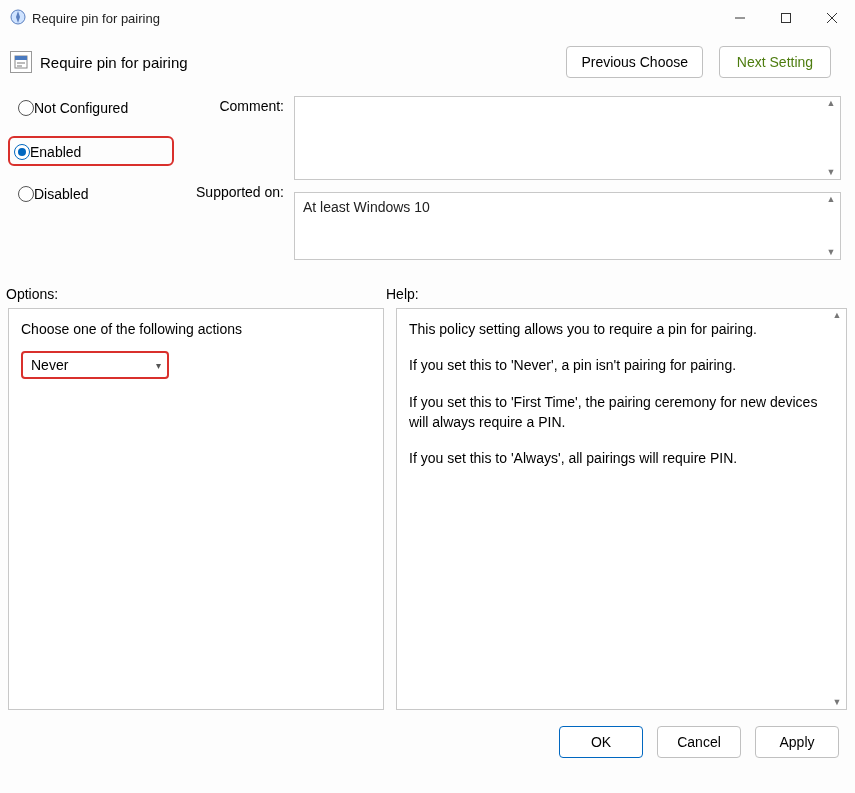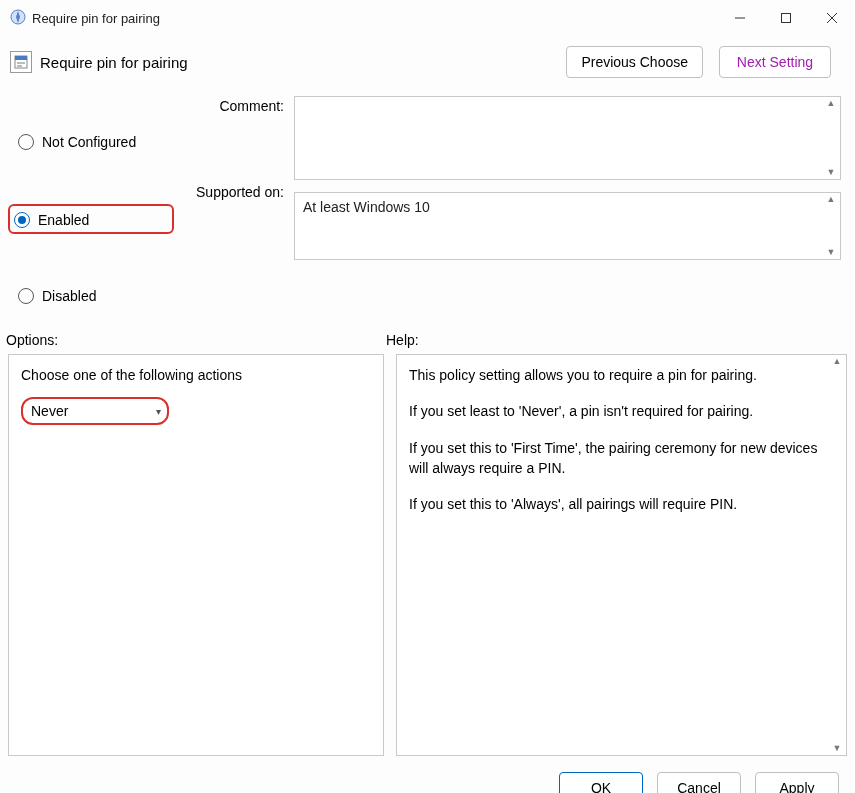--- a/index.html
+++ b/index.html
@@ -63,31 +63,31 @@
     background: #fff;
     border-radius: 4px;
     height: 32px;
     min-width: 112px;
     display: flex; align-items: center; justify-content: center;
     font-size: 14px;
     color: #000;
     cursor: pointer;
     padding: 0 14px;
   }
-  .btn.disabled { color: #a21caf; cursor: default; }
+  .btn.disabled { color: #4d7c0f; cursor: default; }
 
   .middle {
     display: grid;
     grid-template-columns: 160px 100px 1fr;
     column-gap: 10px;
     padding: 18px 14px 0 14px;
     align-items: start;
   }
   .radio-col { display:flex; flex-direction:column; gap:18px; padding-top:2px;}
-  .radio-row { display:flex; align-items:center; gap:8px; font-size:14px; padding:2px 4px;margin-top:34px;}
+  .radio-row { display:flex; align-items:center; font-size:14px; padding:2px 4px;}
   .radio-row.highlight {
     border: 2px solid #d9302c;
     border-radius: 6px;
     padding: 6px 22px 4px 4px;
     margin-left:-6px;
   }
   .radio {
     width:16px;height:16px;border:1.5px solid #555;border-radius:50%;
     display:flex;align-items:center;justify-content:center;background:#fff;
     flex-shrink:0;
@@ -134,21 +134,21 @@
     padding:0 8px;
   }
   .pane{
     border:1px solid #c8c8c8;background:#fff;height:402px;position:relative;
   }
   .options-pane{padding:12px;}
   .options-text{font-size:14px;}
   .dropdown{
     margin-top:14px;
     width:148px;height:28px;
-    border:2px solid #d9302c;border-radius:12px;
+    border:2px solid #d9302c;border-radius:4px;
     background:#fff;
     display:flex;align-items:center;justify-content:space-between;
     padding:0 6px 0 8px;font-size:14px;cursor:pointer;
   }
   .dropdown .chev{font-size:10px;color:#555;}
   .help-pane{padding:10px 12px;line-height:1.45;font-size:14px;}
   .help-pane p{margin:0 0 16px 0;}
   .help-scroll-arrows{
     position:absolute;right:0;top:0;bottom:0;width:18px;
     display:flex;flex-direction:column;justify-content:space-between;
@@ -256,21 +256,21 @@
 <div class="panes">
   <div class="pane options-pane">
     <div class="options-text">Choose one of the following actions</div>
     <div class="dropdown">
       <span>Never</span>
       <span class="chev">▾</span>
     </div>
   </div>
   <div class="pane help-pane">
     <p>This policy setting allows you to require a pin for pairing.</p>
-    <p>If you set least to 'Never', a pin isn't required for pairing.</p>
+    <p>If you set this to 'Never', a pin isn't pairing for pairing.</p>
     <p>If you set this to 'First Time', the pairing ceremony for new devices will always require a PIN.</p>
     <p>If you set this to 'Always', all pairings will require PIN.</p>
     <div class="help-scroll-arrows">
       <div class="arrow">▲</div>
       <div class="arrow">▼</div>
     </div>
   </div>
 </div>
 
 <div class="footer">

